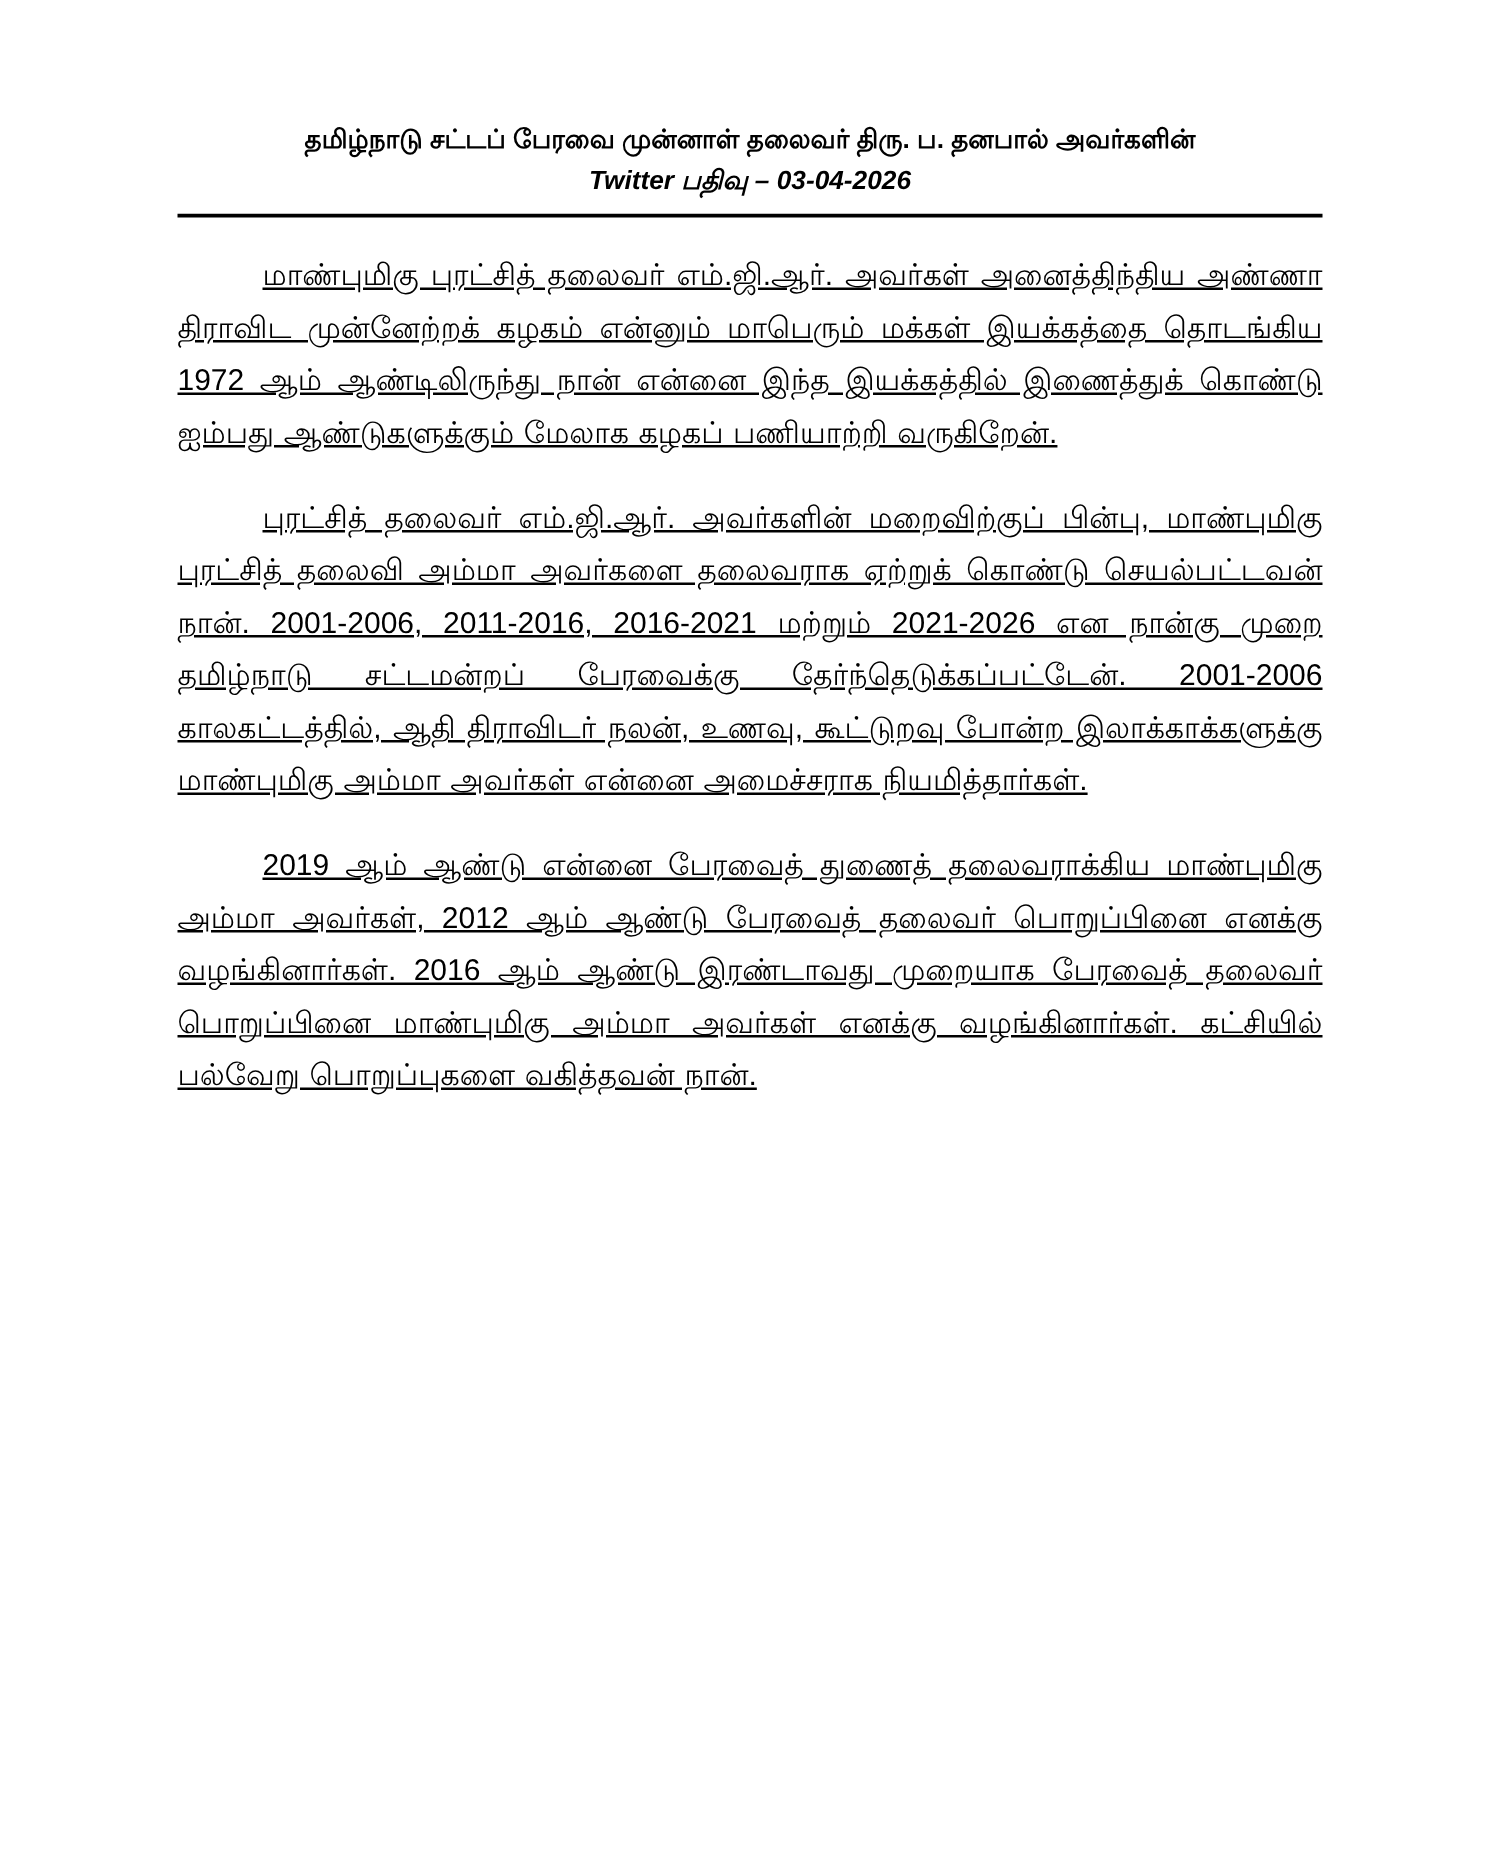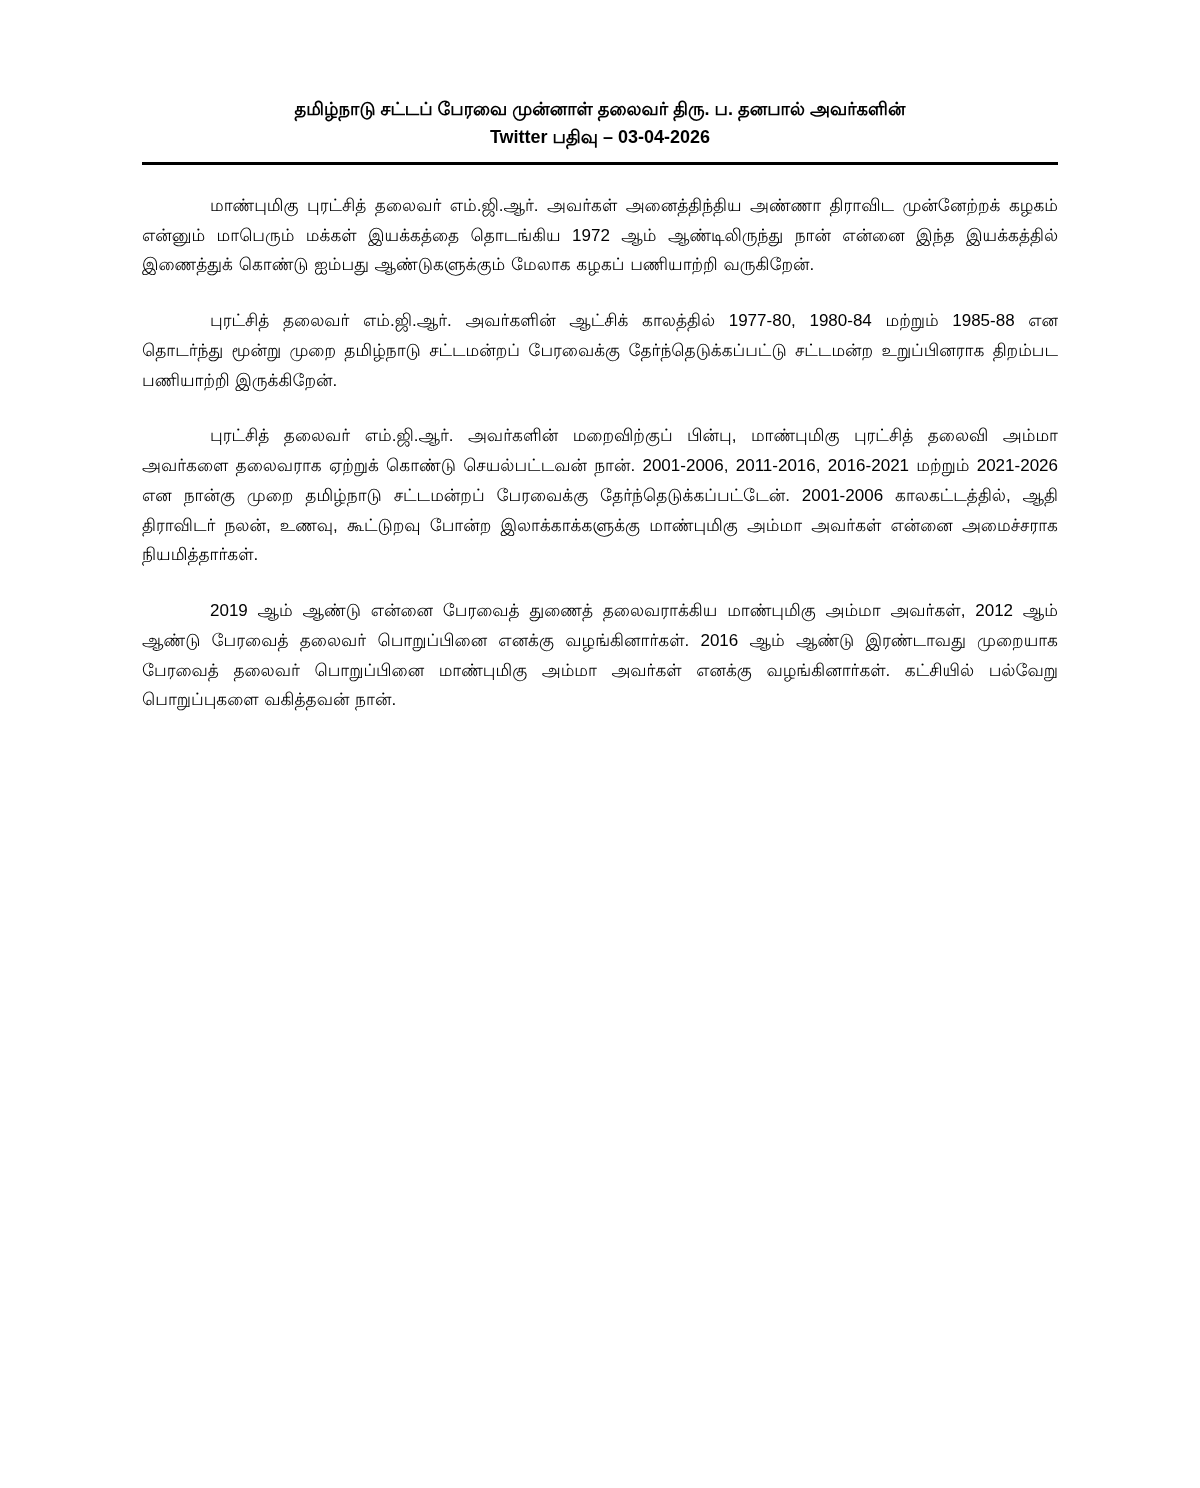--- a/index.html
+++ b/index.html
@@ -16,65 +16,66 @@
   .page {
     width: 1200px;
     min-height: 1488px;
     box-sizing: border-box;
     padding: 96px 142px 60px 142px;
     background: #ffffff;
   }
   .doc-header {
     text-align: center;
     font-weight: bold;
-    font-size: 18px;
+    font-size: 21px;
     line-height: 1.55;
     color: #000000;
     padding-bottom: 4px;
   }
   .header-line-1 {
     display: block;
     white-space: nowrap;
   }
   .header-line-2 {
     display: block;
     white-space: nowrap;
+    font-style: italic;
   }
   .header-rule {
     border: none;
     border-top: 3px solid #000000;
     margin: 6px 0 26px 0;
     width: 100%;
   }
   .body-para {
-    font-size: 17px;
+    font-size: 24px;
     line-height: 1.75;
     text-align: justify;
     text-justify: inter-word;
     margin: 0 0 26px 0;
     text-indent: 68px;
     color: #000000;
     word-spacing: 1px;
+    text-decoration: underline;
   }
   .body-para:last-child {
     margin-bottom: 0;
   }
 </style>
 </head>
 <body>
 
 <div class="page">
 
   <div class="doc-header">
     <span class="header-line-1">தமிழ்நாடு சட்டப் பேரவை முன்னாள் தலைவர் திரு. ப. தனபால் அவர்களின்</span>
     <span class="header-line-2">Twitter பதிவு – 03-04-2026</span>
   </div>
 
   <hr class="header-rule">
 
   <div class="doc-body">
     <p class="body-para">மாண்புமிகு புரட்சித் தலைவர் எம்.ஜி.ஆர். அவர்கள் அனைத்திந்திய அண்ணா திராவிட முன்னேற்றக் கழகம் என்னும் மாபெரும் மக்கள் இயக்கத்தை தொடங்கிய 1972 ஆம் ஆண்டிலிருந்து நான் என்னை இந்த இயக்கத்தில் இணைத்துக் கொண்டு ஐம்பது ஆண்டுகளுக்கும் மேலாக கழகப் பணியாற்றி வருகிறேன்.</p>
-    <p class="body-para">புரட்சித் தலைவர் எம்.ஜி.ஆர். அவர்களின் ஆட்சிக் காலத்தில் 1977-80, 1980-84 மற்றும் 1985-88 என தொடர்ந்து மூன்று முறை தமிழ்நாடு சட்டமன்றப் பேரவைக்கு தேர்ந்தெடுக்கப்பட்டு சட்டமன்ற உறுப்பினராக திறம்பட பணியாற்றி இருக்கிறேன்.</p>
     <p class="body-para">புரட்சித் தலைவர் எம்.ஜி.ஆர். அவர்களின் மறைவிற்குப் பின்பு, மாண்புமிகு புரட்சித் தலைவி அம்மா அவர்களை தலைவராக ஏற்றுக் கொண்டு செயல்பட்டவன் நான்.  2001-2006, 2011-2016, 2016-2021 மற்றும் 2021-2026 என நான்கு முறை தமிழ்நாடு சட்டமன்றப் பேரவைக்கு தேர்ந்தெடுக்கப்பட்டேன்.  2001-2006 காலகட்டத்தில், ஆதி திராவிடர் நலன், உணவு, கூட்டுறவு போன்ற இலாக்காக்களுக்கு மாண்புமிகு அம்மா அவர்கள் என்னை அமைச்சராக நியமித்தார்கள்.</p>
     <p class="body-para">2019 ஆம் ஆண்டு என்னை பேரவைத் துணைத் தலைவராக்கிய மாண்புமிகு அம்மா அவர்கள், 2012 ஆம் ஆண்டு பேரவைத் தலைவர் பொறுப்பினை எனக்கு வழங்கினார்கள்.  2016 ஆம் ஆண்டு இரண்டாவது முறையாக பேரவைத் தலைவர் பொறுப்பினை மாண்புமிகு அம்மா அவர்கள் எனக்கு வழங்கினார்கள்.  கட்சியில் பல்வேறு பொறுப்புகளை வகித்தவன் நான்.</p>
   </div>
 
 </div>
 
 </body></html>

